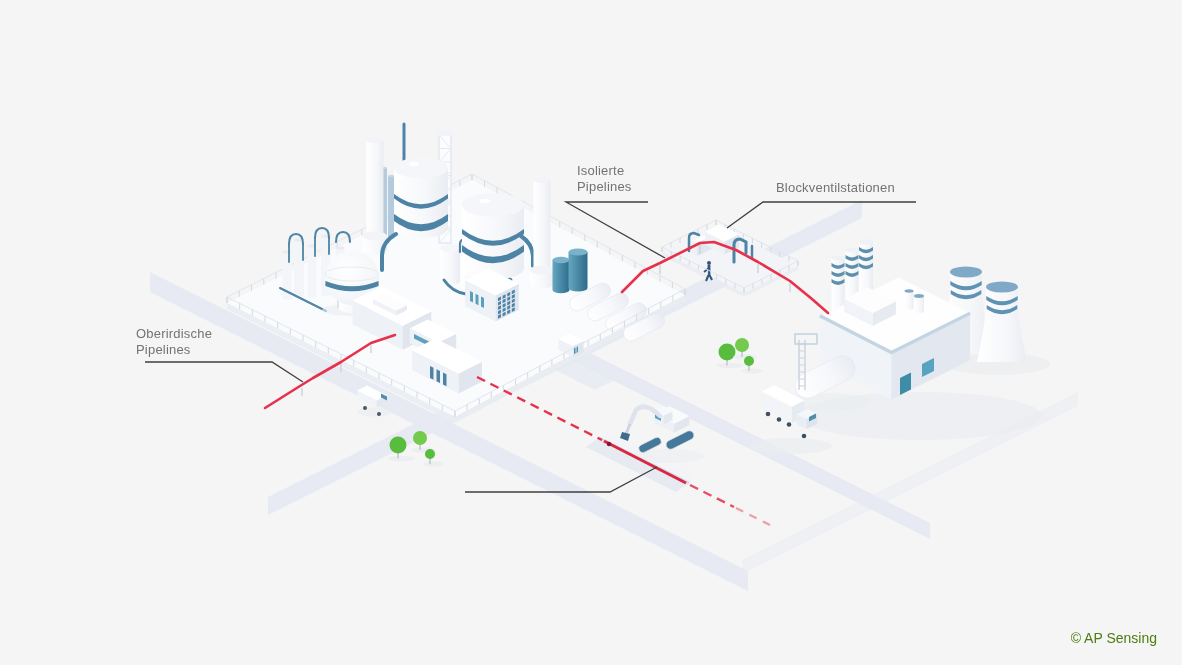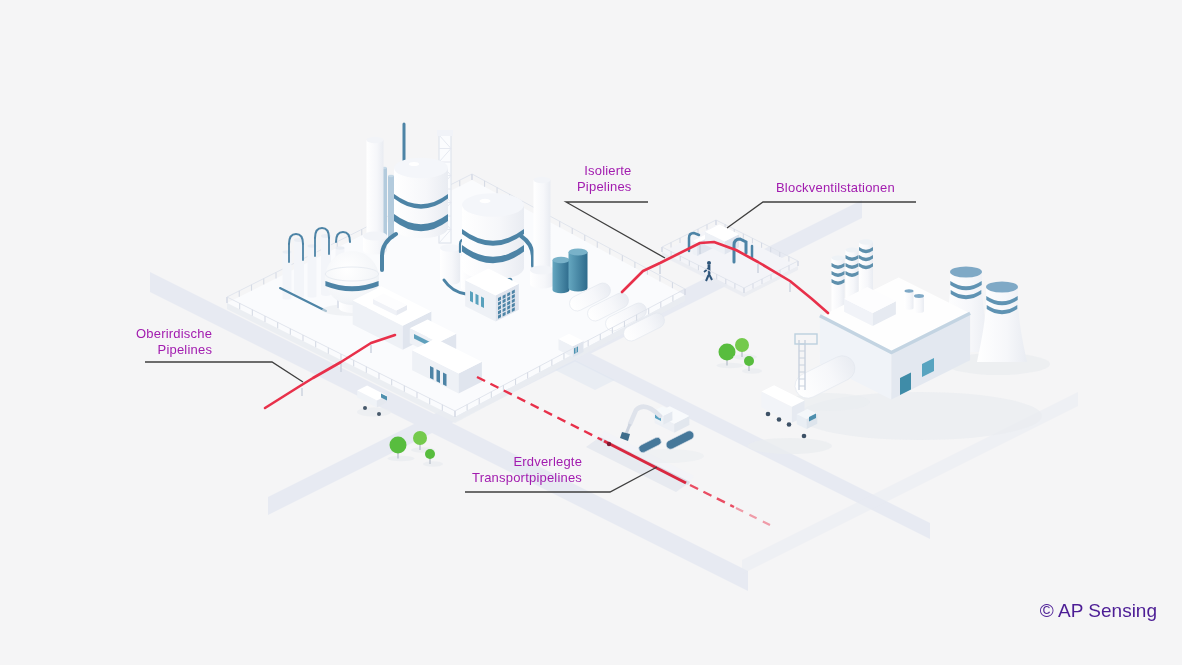--- a/index.html
+++ b/index.html
@@ -9,30 +9,29 @@
     background:#f5f5f6;
     overflow:hidden;
     font-family:"Liberation Sans","DejaVu Sans",sans-serif;
   }
   .stage svg{position:absolute;left:0;top:0;}
   .callout{
     position:absolute;
     font-size:13px;
     line-height:1.22;
     letter-spacing:.2px;
-    color:#a21caf;
+    color:#737373;
     white-space:nowrap;
-    text-align:right;
   }
   .callout span{display:block;}
   .copyright{
     position:absolute;
-    right:25px;top:600px;
-    font-size:19px;
-    color:#4c1d95;
+    right:25px;top:630px;
+    font-size:14px;
+    color:#4d7c0f;
   }
 </style>
 </head>
 <body>
 
 <div class="stage" style="background: rgb(245, 245, 246);">
 
 <svg width="1182" height="665" viewBox="0 0 1182 665">
   <defs>
     <linearGradient id="gw" x1="0" y1="0" x2="1" y2="0">
@@ -635,19 +634,15 @@
   <span>Oberirdische</span>
   <span>Pipelines</span>
 </div>
 <div class="callout" style="left:577px;top:163px">
   <span>Isolierte</span>
   <span>Pipelines</span>
 </div>
 <div class="callout" style="left:776px;top:180px">
   <span>Blockventilstationen</span>
 </div>
-<div class="callout" style="left:472px;top:454px">
-  <span>Erdverlegte</span>
-  <span>Transportpipelines</span>
+<div class="copyright">© AP Sensing</div>
+
 </div>
-<div class="copyright">© AP Sensing</div>
-
-</div>
 
 </body></html>

